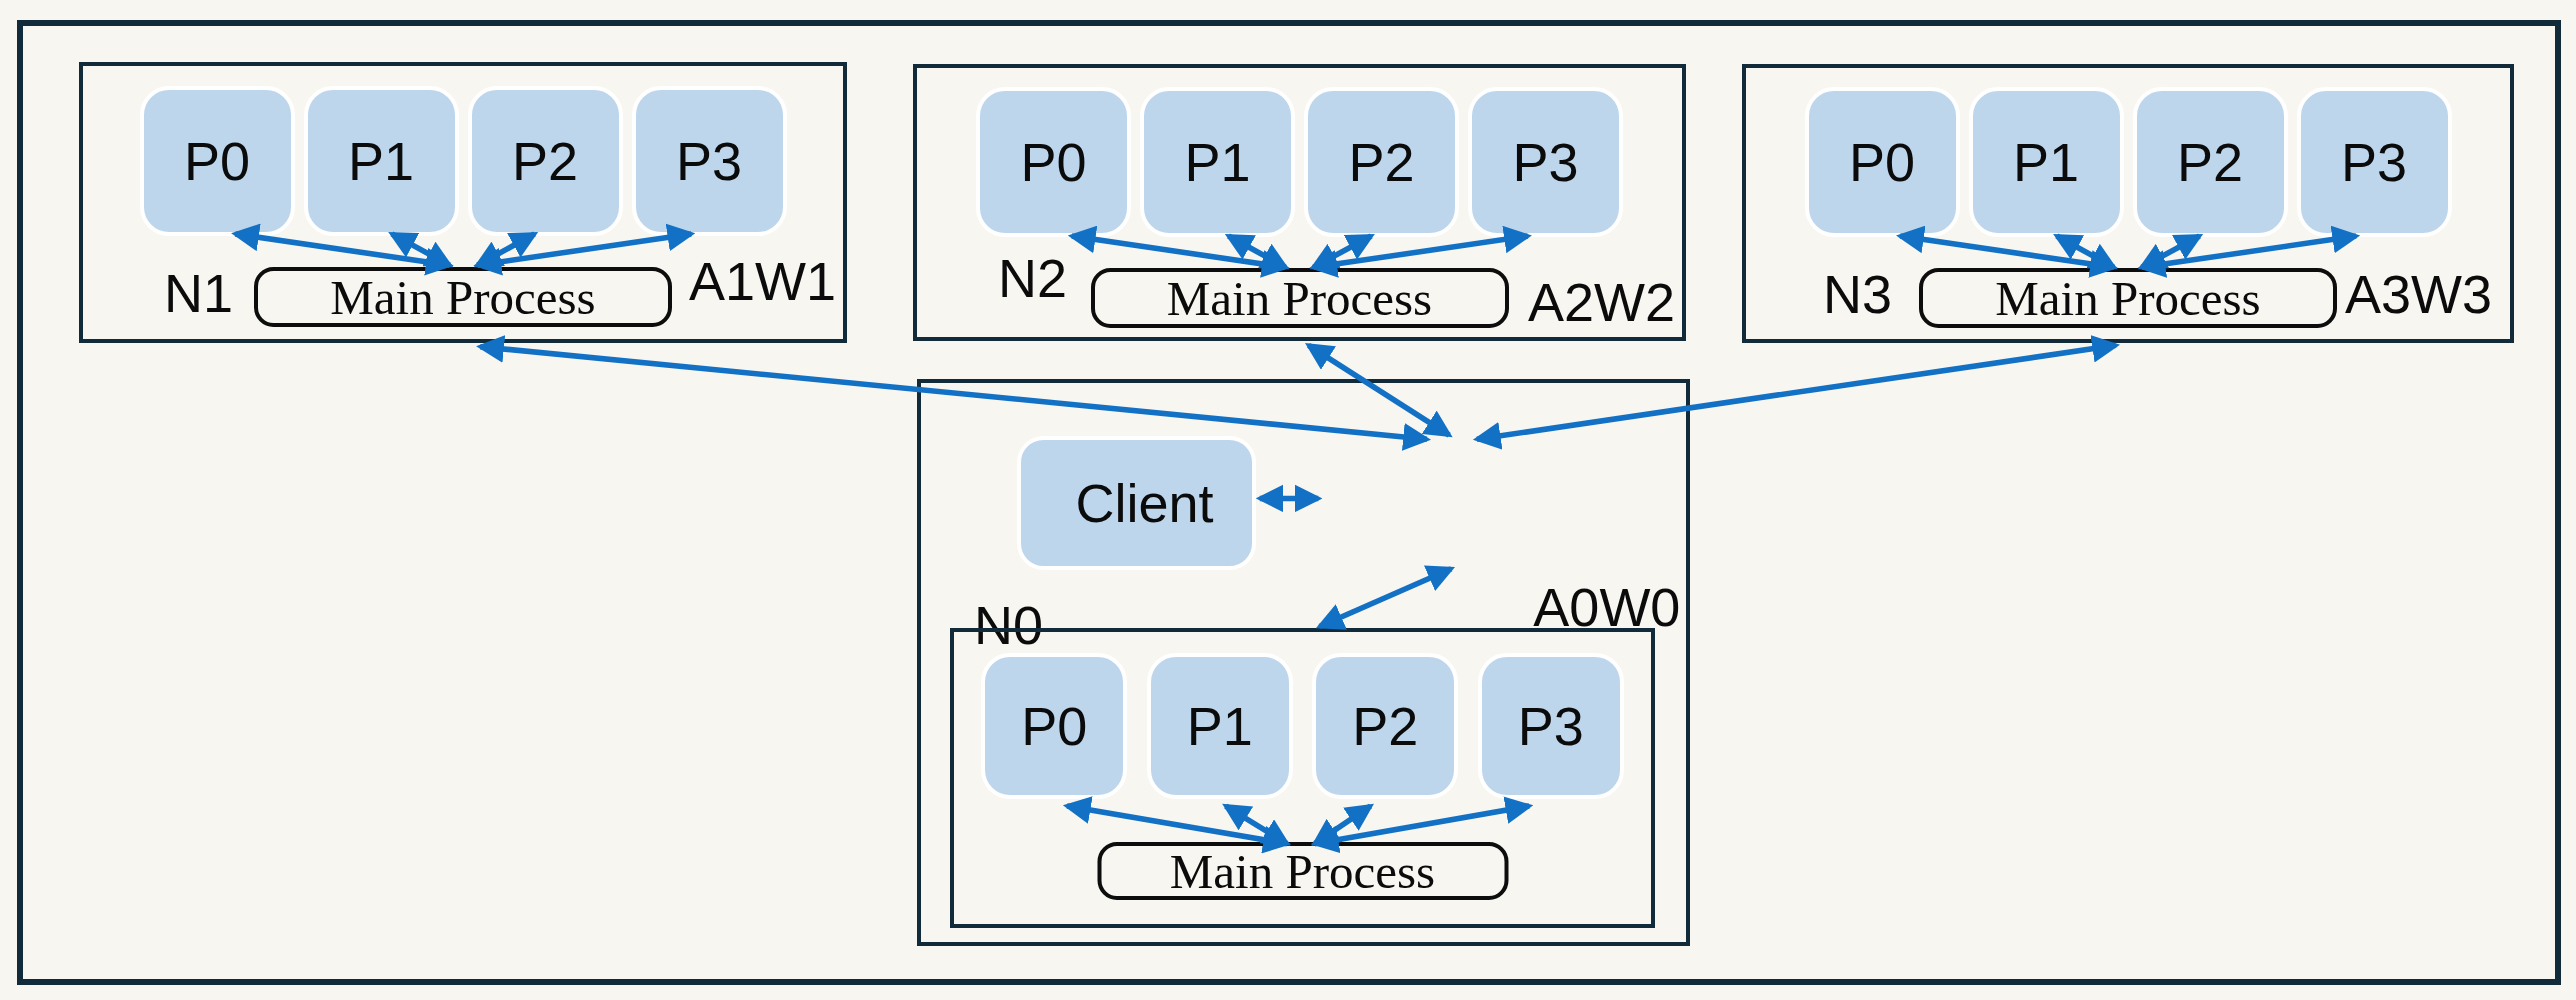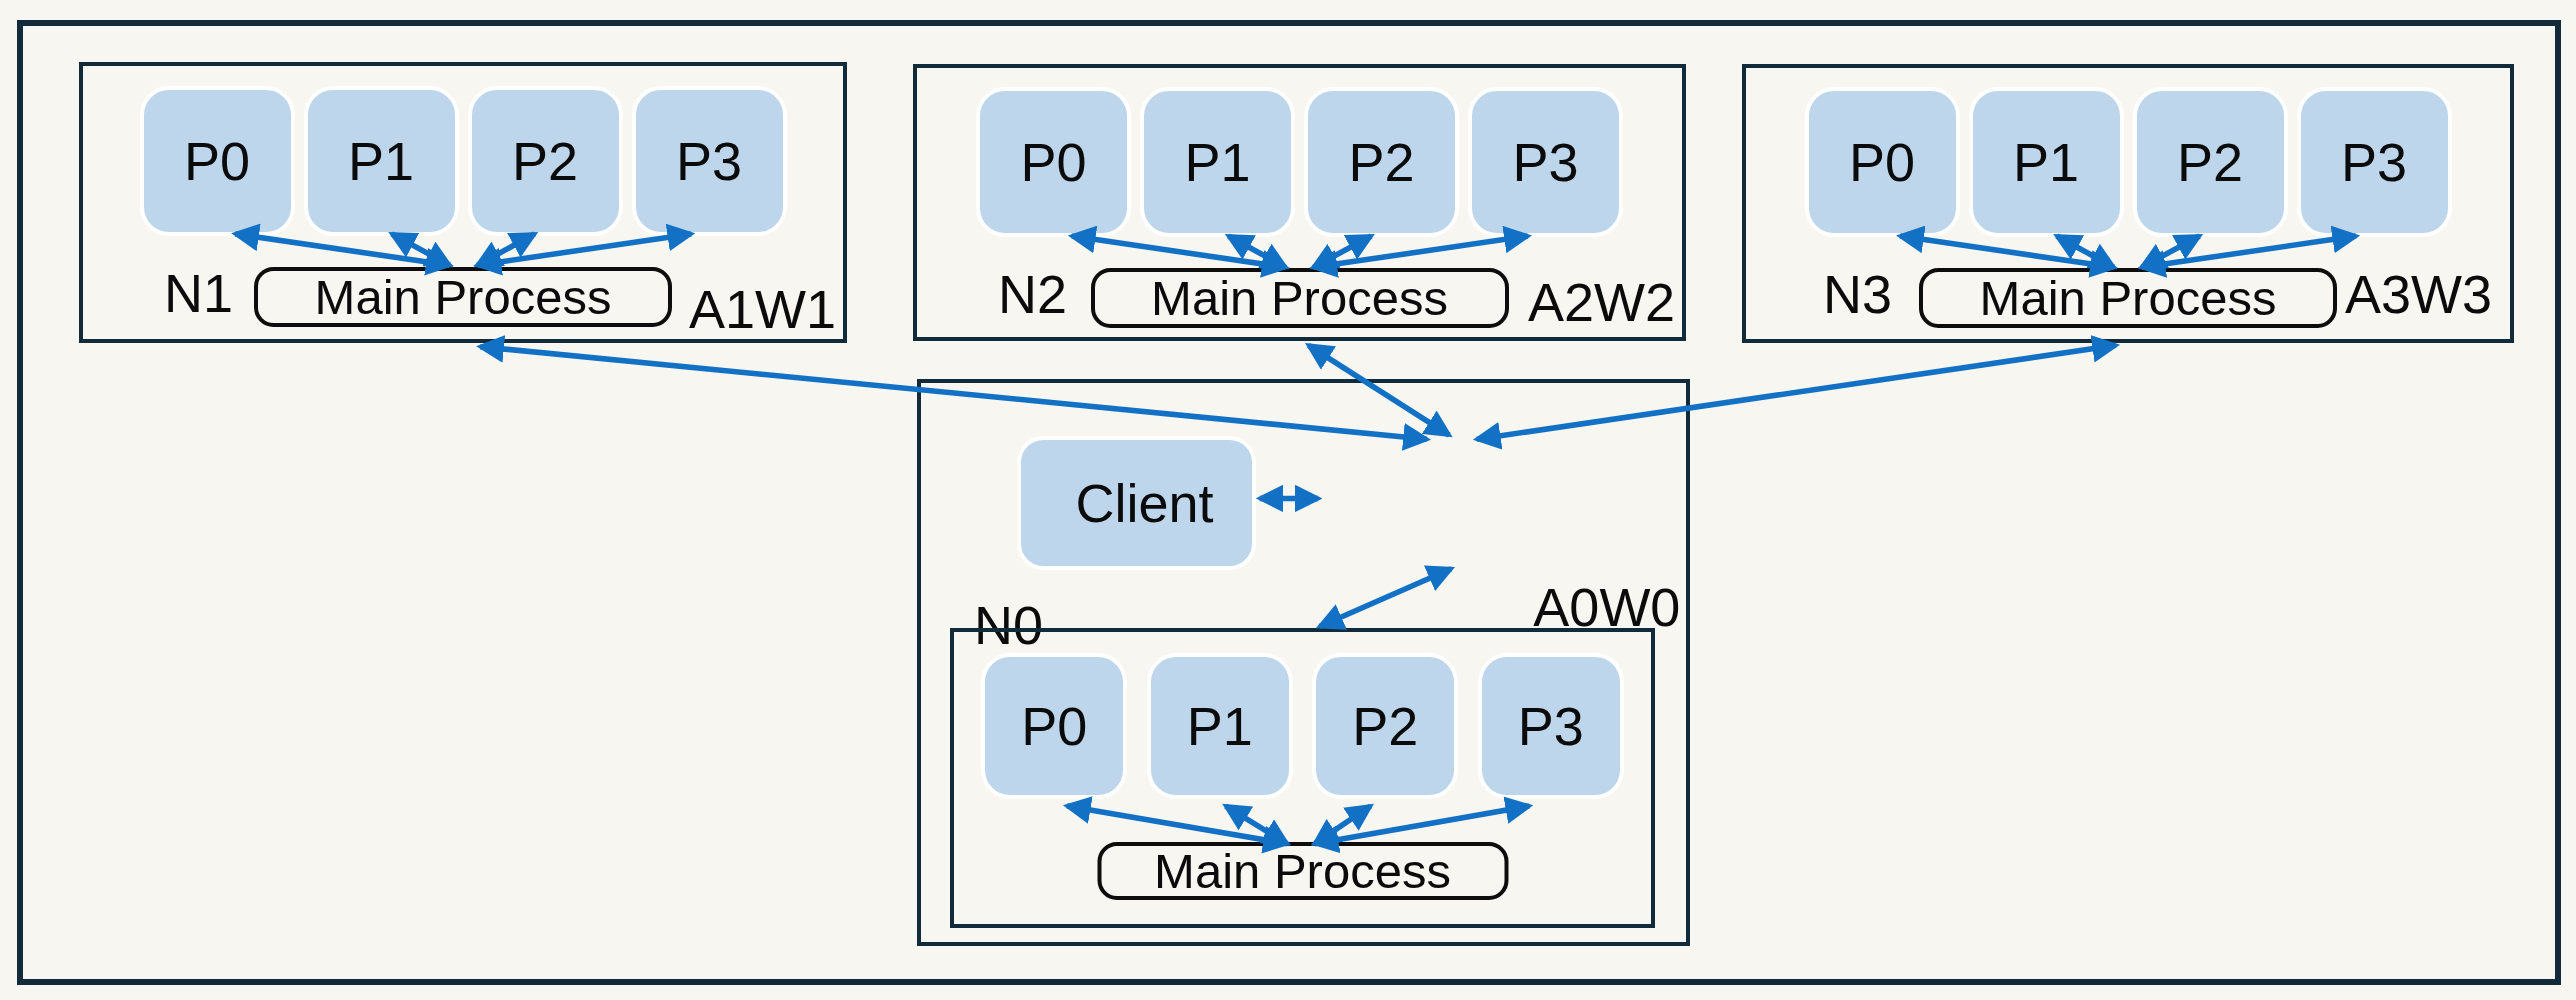--- a/index.html
+++ b/index.html
@@ -6,21 +6,21 @@
   .canvas{position:relative;width:2576px;height:1001px;background:#f8f6f0;
           font-family:"Liberation Sans",sans-serif;color:#0b0b0b;overflow:hidden;}
   .outer-frame{position:absolute;left:17.4px;top:20px;width:2544px;height:965px;
           border:6.3px solid #122b3b;box-sizing:border-box;}
   .node{position:absolute;border:4.9px solid #122b3b;box-sizing:border-box;background:transparent;}
   .prow{position:absolute;left:0;right:0;display:flex;justify-content:center;}
   .pcard{background:#bdd6ec;border:4.2px solid #ffffff;box-sizing:border-box;border-radius:29px;
           display:flex;align-items:center;justify-content:center;font-size:54px;text-align:center;}
   .pill{position:absolute;left:50%;transform:translateX(-50%);
           border:4.2px solid #0d0d0d;box-sizing:border-box;border-radius:19.5px;background:transparent;
-          display:flex;align-items:center;justify-content:center;font-size:49px;}
+          display:flex;align-items:center;justify-content:center;font-size:49px;font-family:Liberation Serif, serif;}
   .corner-label{position:absolute;font-size:54px;white-space:nowrap;margin-left:31px;}
   .bigbox{position:absolute;background:#bdd6ec;border:4.2px solid #ffffff;box-sizing:border-box;
           border-radius:26.4px;display:flex;align-items:center;justify-content:center;font-size:54px;padding-left:16px;}
   .arrows{position:absolute;left:0;top:0;pointer-events:none;}
   .arrows line{stroke:#1271c5;stroke-width:8;}
 </style>
 </head>
 <body>
 
 <div class="canvas">
@@ -29,32 +29,32 @@
 
   <div class="node" style="left:79px;top:62px;width:768px;height:281px">
     <div class="prow" style="top:20px;gap:9px">
       <div class="pcard" style="width:155px;height:150px">P0</div>
       <div class="pcard" style="width:155px;height:150px">P1</div>
       <div class="pcard" style="width:155px;height:150px">P2</div>
       <div class="pcard" style="width:155px;height:150px">P3</div>
     </div>
     <div class="pill" style="top:201px;width:418px;height:60px">Main Process</div>
     <div class="corner-label" style="left:50px;top:196px">N1</div>
-    <div class="corner-label" style="right:7px;top:212px">A1W1</div>
+    <div class="corner-label" style="right:7px;top:184px">A1W1</div>
   </div>
 
   <div class="node" style="left:913px;top:64px;width:773px;height:277px">
     <div class="prow" style="top:19px;gap:9px">
       <div class="pcard" style="width:155px;height:150px">P0</div>
       <div class="pcard" style="width:155px;height:150px">P1</div>
       <div class="pcard" style="width:155px;height:150px">P2</div>
       <div class="pcard" style="width:155px;height:150px">P3</div>
     </div>
     <div class="pill" style="top:200px;width:418px;height:60px">Main Process</div>
-    <div class="corner-label" style="left:50px;top:195px">N2</div>
+    <div class="corner-label" style="left:50px;top:179px">N2</div>
     <div class="corner-label" style="right:7px;top:203px">A2W2</div>
   </div>
 
   <div class="node" style="left:1742px;top:64px;width:772px;height:279px">
     <div class="prow" style="top:19px;gap:9px">
       <div class="pcard" style="width:155px;height:150px">P0</div>
       <div class="pcard" style="width:155px;height:150px">P1</div>
       <div class="pcard" style="width:155px;height:150px">P2</div>
       <div class="pcard" style="width:155px;height:150px">P3</div>
     </div>

